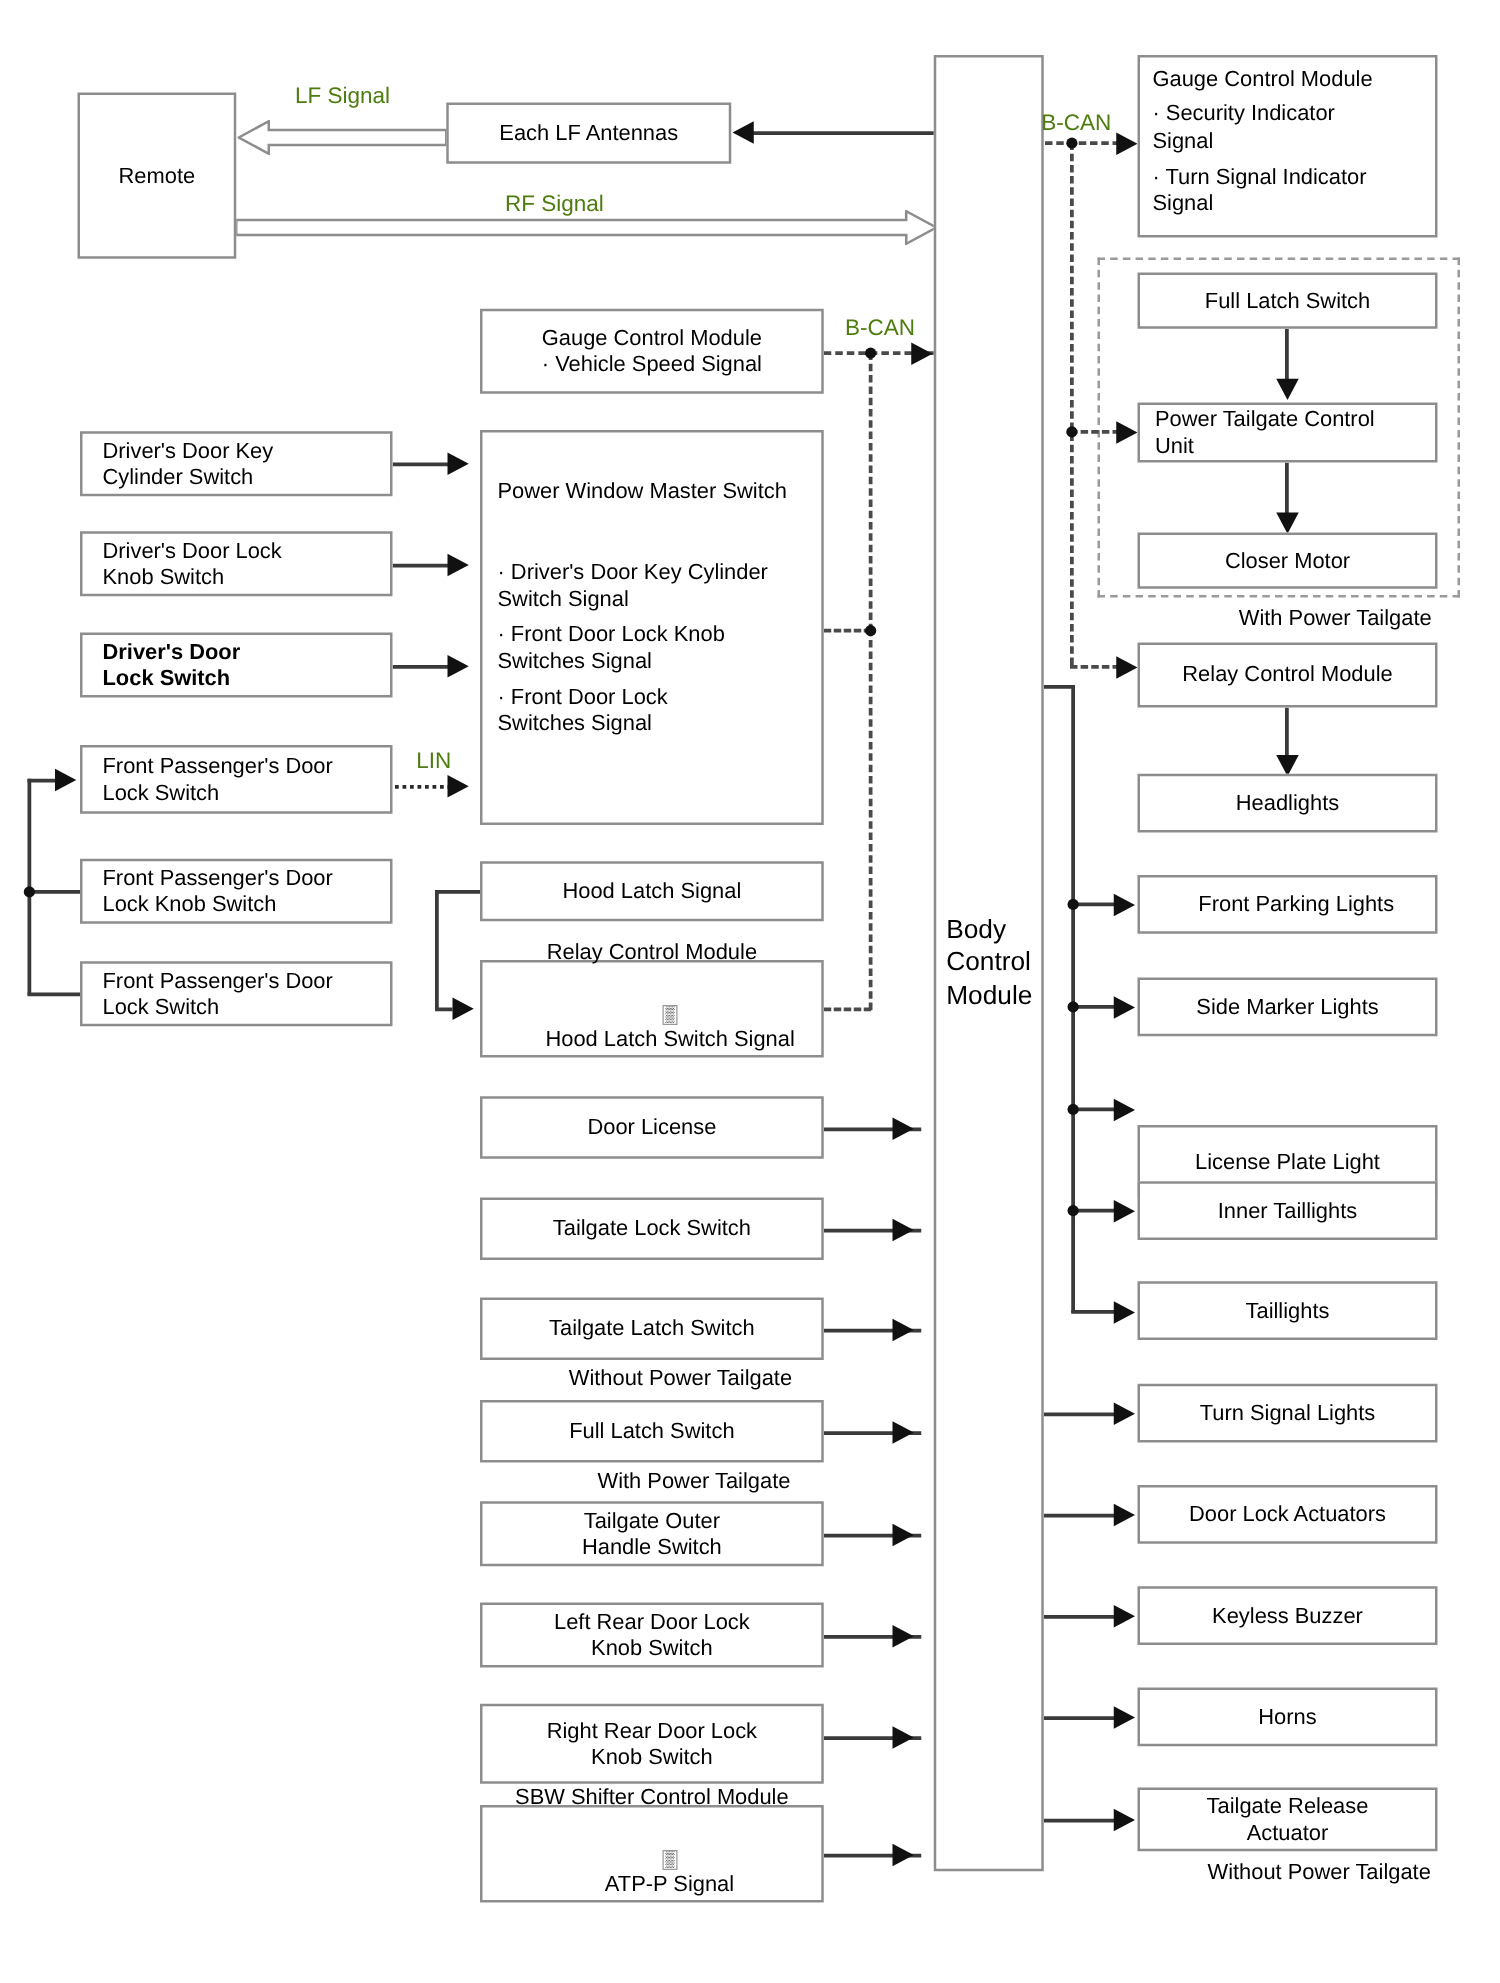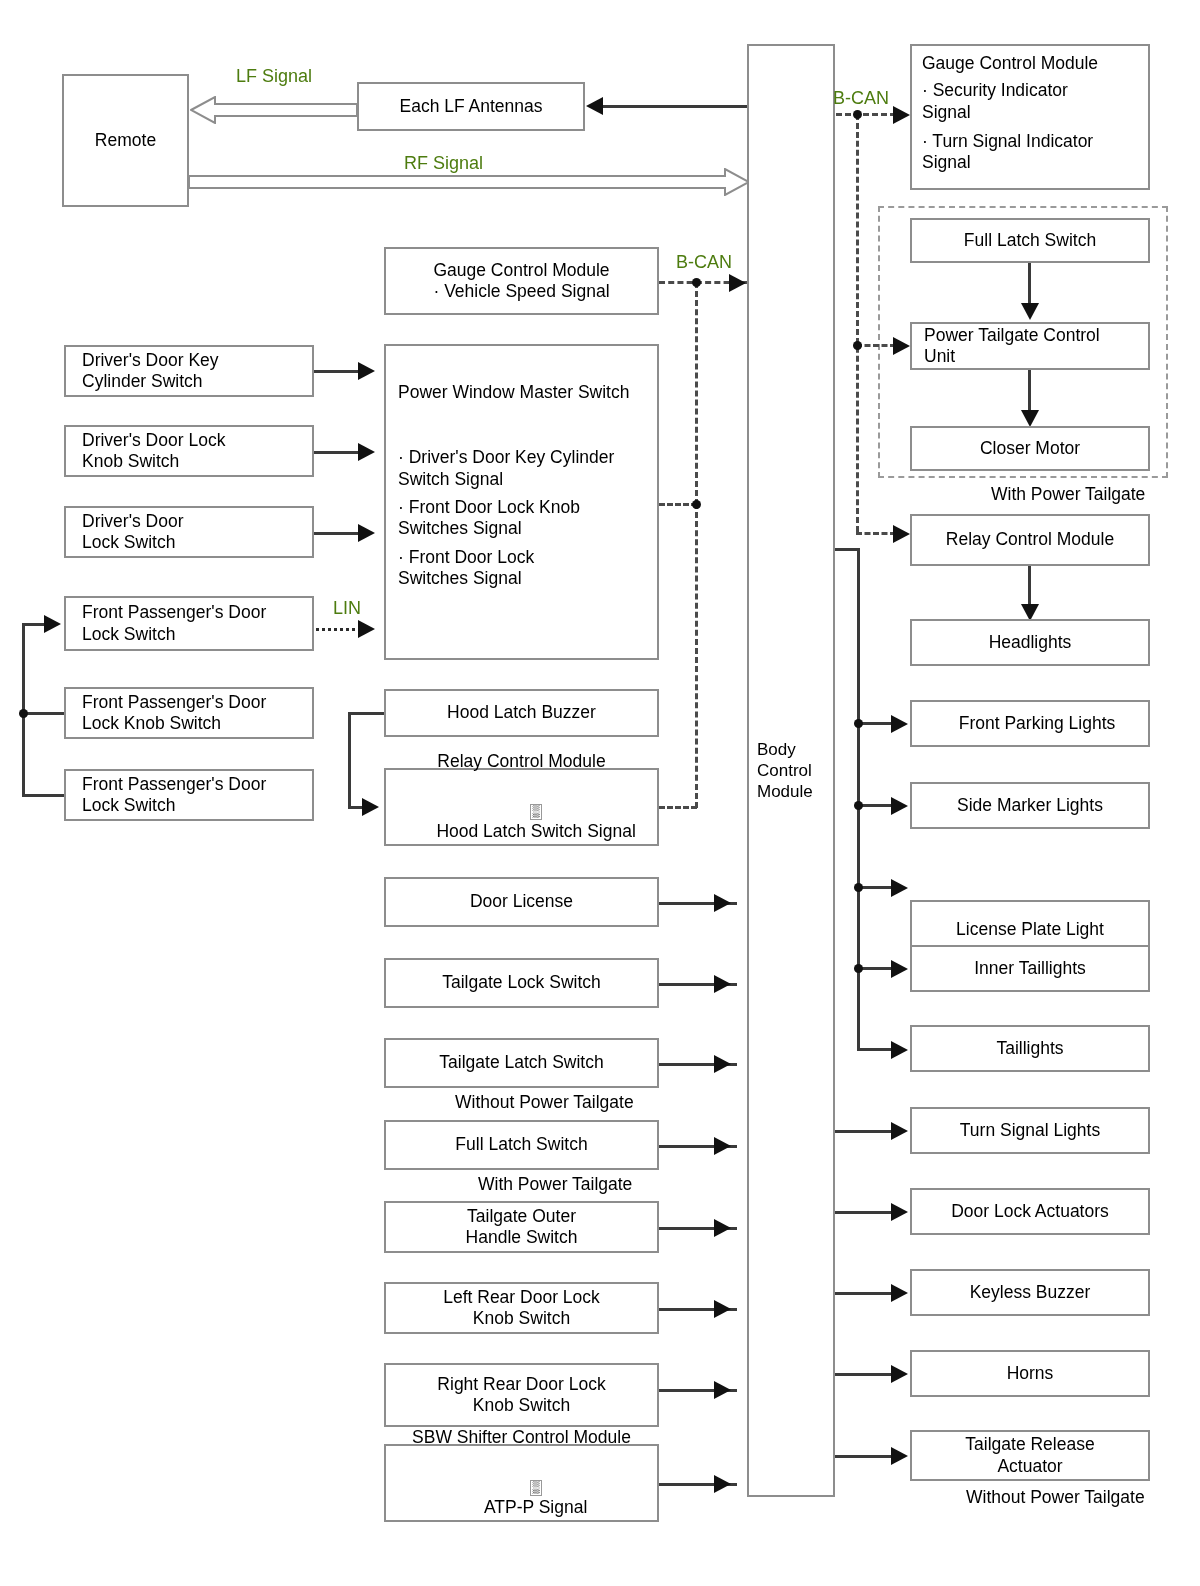--- a/index.html
+++ b/index.html
@@ -166,21 +166,21 @@
   <div class="ah-l" style="left:586px; top:97px;"></div>
 
   <div class="sig-label" style="left:404px; top:153px;">RF Signal</div>
   <div class="block-arrow" style="left:188px; top:168px;">
     <svg width="562" height="28" viewBox="0 0 562 28">
       <polygon points="1,8 537,8 537,1 561,14 537,27 537,20 1,20" fill="#ffffff" stroke="#8d8d8d" stroke-width="2"></polygon>
     </svg>
   </div>
 
   <div class="box left-align" style="left:747px; top:44px; width:88px; height:1453px; justify-content:center; padding-left:8px;">
-    <span class="vert-label" style="position: static; font-size: 17px; line-height: 1.25; white-space: pre-line;">Body
+    <span class="vert-label" style="position: static; font-size: 21px; line-height: 1.25; white-space: pre-line;">Body
 Control
 Module</span>
   </div>
 
   <div class="box left-align" style="left:910px; top:44px; width:240px; height:146px; justify-content:flex-start; padding:7px 10px;">
     <span class="ln">Gauge Control Module</span>
     <span class="sig" style="margin-top: 6px; white-space: pre-line;">· Security Indicator
 Signal</span>
     <span class="sig" style="margin-top: 8px; white-space: pre-line;">· Turn Signal Indicator
 Signal</span>
@@ -322,21 +322,21 @@
   <div class="ah-r" style="left:358px; top:362px;"></div>
 
   <div class="box left-align" style="left:64px; top:425px; width:250px; height:52px; padding-left:16px;">
     <span class="ln" style="white-space: pre-line;">Driver's Door Lock
 Knob Switch</span>
   </div>
   <div class="ln-h" style="left:314px; top:451px; width:46px;"></div>
   <div class="ah-r" style="left:358px; top:443px;"></div>
 
   <div class="box left-align" style="left:64px; top:506px; width:250px; height:52px; padding-left:16px;">
-    <span class="ln" style="white-space: pre-line;">Driver's Door
+    <span class="ln" style="white-space: pre-line; font-weight: bold;">Driver's Door
 Lock Switch</span>
   </div>
   <div class="ln-h" style="left:314px; top:532px; width:46px;"></div>
   <div class="ah-r" style="left:358px; top:524px;"></div>
 
   <div class="box left-align" style="left:64px; top:596px; width:250px; height:55px; padding-left:16px;">
     <span class="ln" style="white-space: pre-line;">Front Passenger's Door
 Lock Switch</span>
   </div>
   <div class="sig-label" style="left:333px; top:598px;">LIN</div>
@@ -364,21 +364,21 @@
     <span class="ln">Power Window Master Switch</span>
     <span class="sig" style="margin-top: 44px; white-space: pre-line;">· Driver's Door Key Cylinder
 Switch Signal</span>
     <span class="sig" style="margin-top: 7px; white-space: pre-line;">· Front Door Lock Knob
 Switches Signal</span>
     <span class="sig" style="margin-top: 7px; white-space: pre-line;">· Front Door Lock
 Switches Signal</span>
   </div>
 
   <div class="box" style="left:384px; top:689px; width:275px; height:48px;">
-    <span class="ln">Hood Latch Buzzer</span>
+    <span class="ln">Hood Latch Signal</span>
   </div>
 
   <div class="box" style="left:384px; top:768px; width:275px; height:78px;">
     <span class="ln">Relay Control Module</span>
     <span class="sig" style="margin-top:6px;">
       <span style="font-family:'Liberation Mono', monospace; border:1px solid #999; padding:0 1px; font-size:12px;">▒</span>
       <span>Hood Latch Switch Signal</span>
     </span>
   </div>
 

